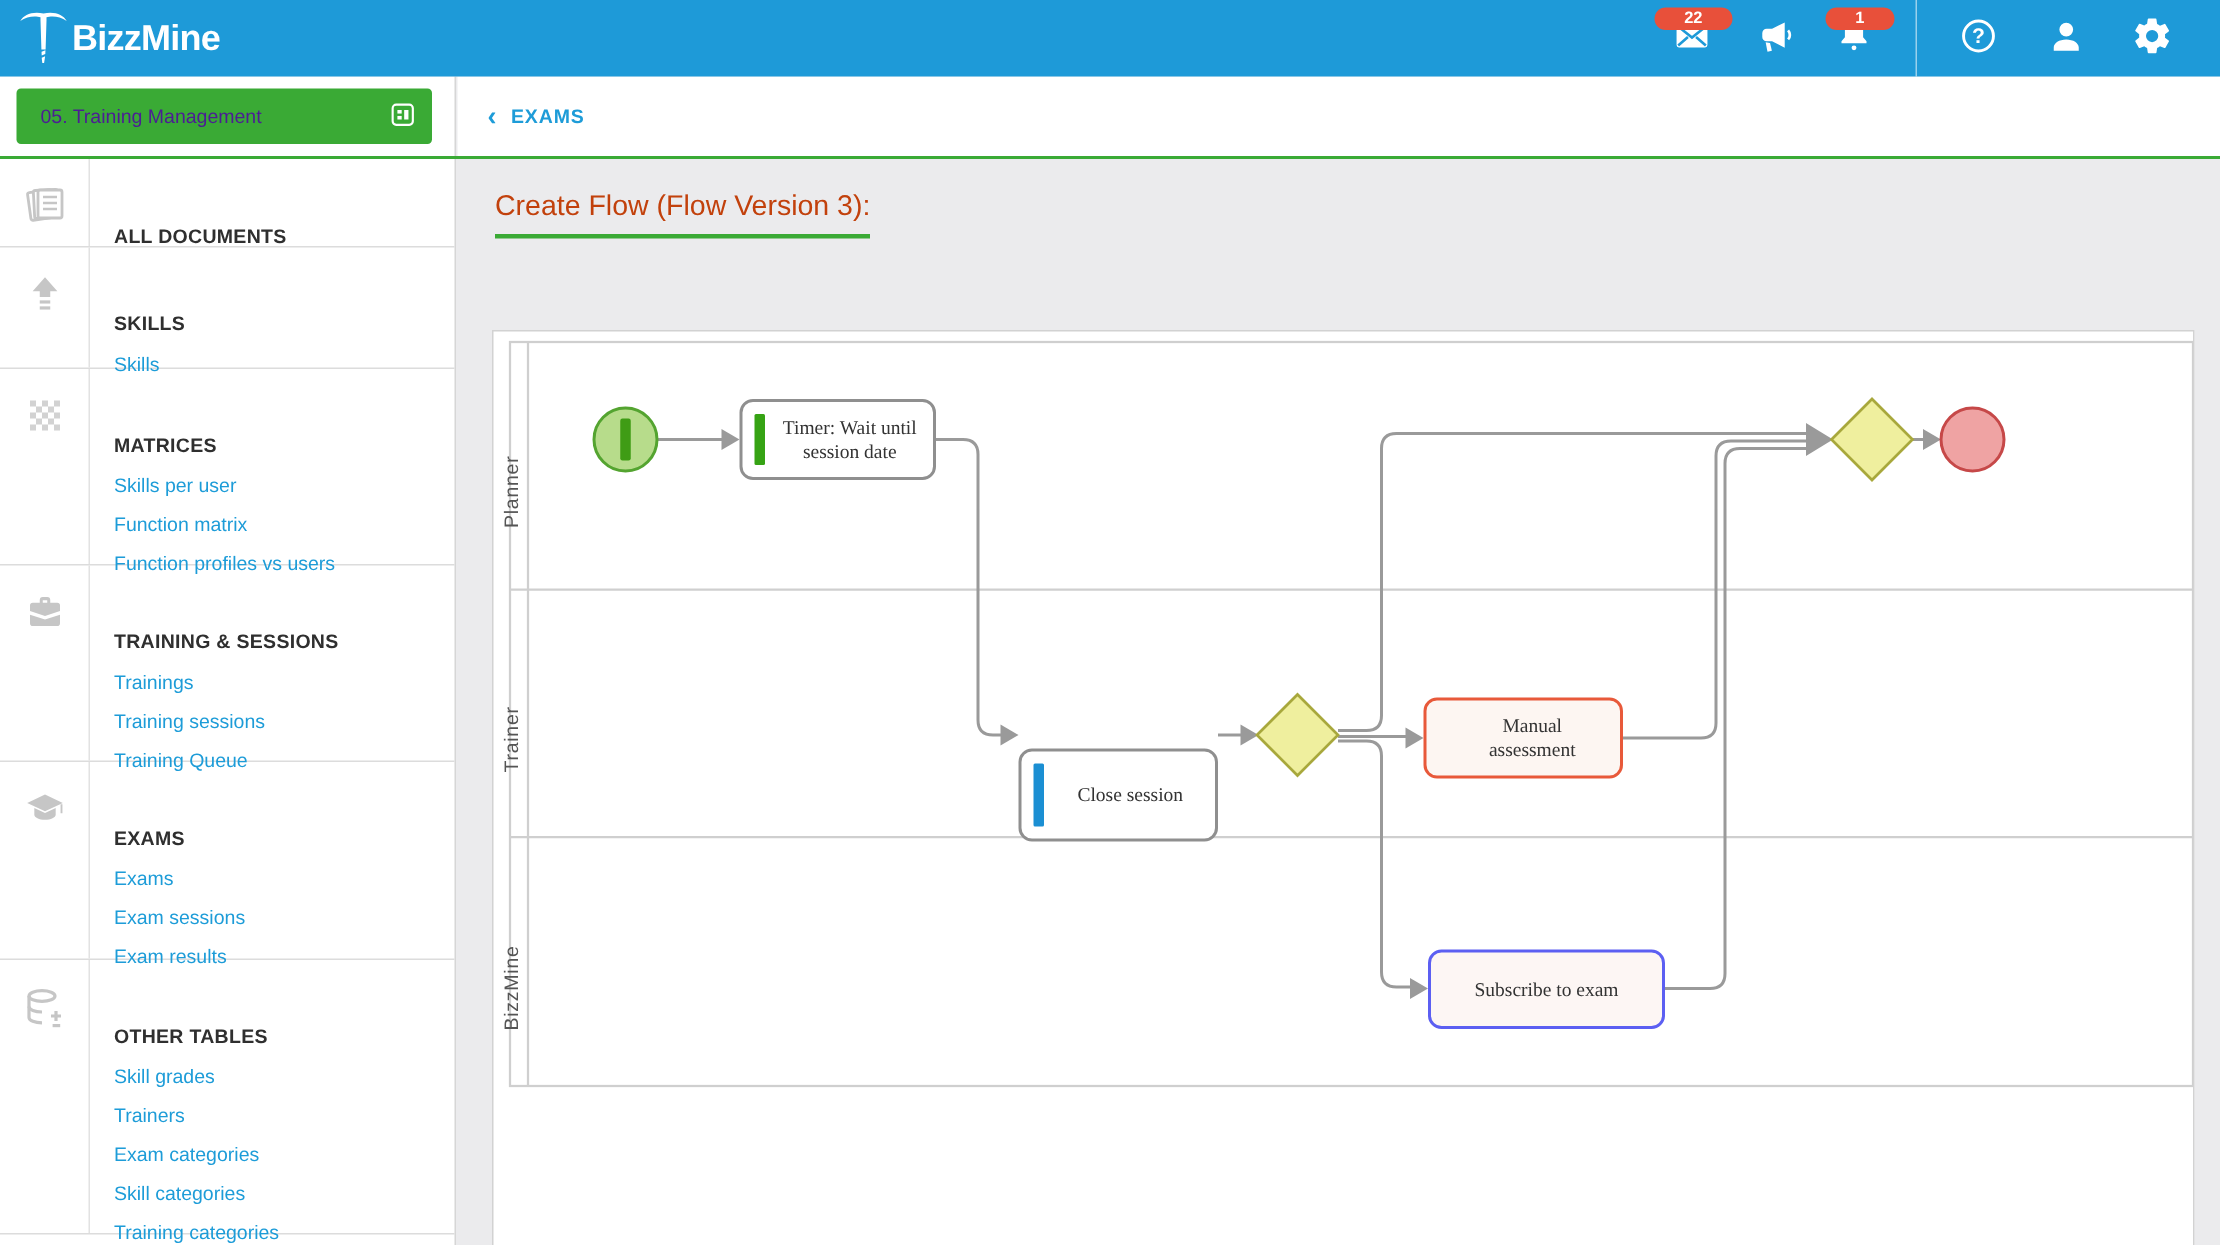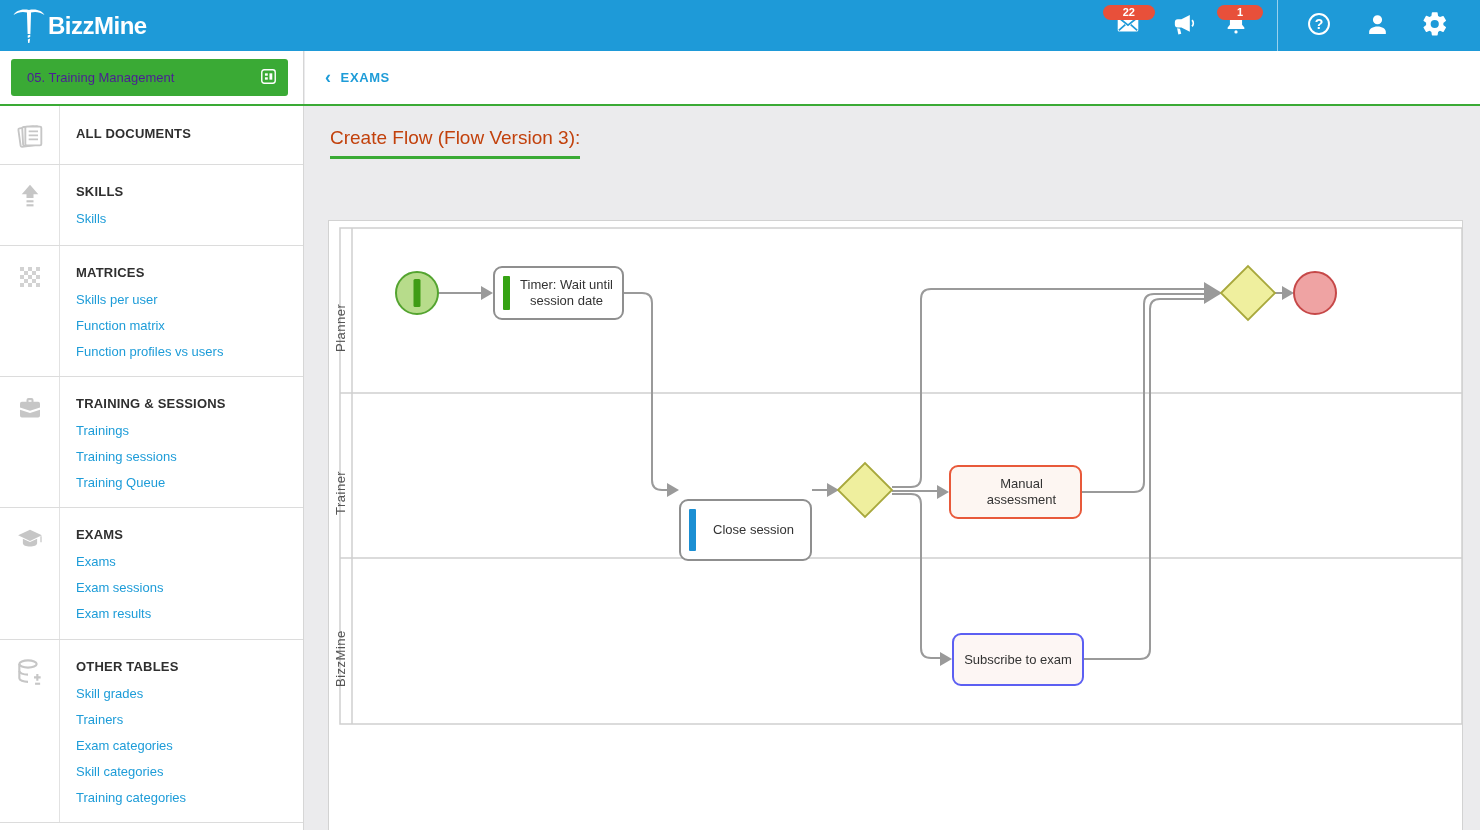--- a/index.html
+++ b/index.html
@@ -18,38 +18,38 @@
 
   
   .green-rule { position:absolute; left:0; top:104px; width:1480px; height:2px; background:#3aaa35; z-index:25; }
 
   
   .sidebar { position:absolute; left:0; top:51px; width:304px; height:779px; background:#fff; border-right:1px solid #d6d6d6; }
   .app-strip { height:53px; display:flex; align-items:center; padding-left:11px; }
   .app-button { width:277px; height:37px; background:#3aaa35; border:none; border-radius:3px; color:#4c1d95; font-size:13px; font-family:"Liberation Sans",sans-serif; display:flex; align-items:center; justify-content:space-between; padding:0 10px 0 16px; cursor:pointer; }
   .side-section { display:flex; border-bottom:1px solid #dcdcdc; }
   .icon-cell { width:60px; flex:none; border-right:1px solid #e2e2e2; display:flex; justify-content:center; padding-top:16px; }
-  .sec-content { flex:1; padding:19px 16px 12px 16px; }
+  .sec-content { flex:1; padding:19px 16px 12px 16px;margin-top:24px; }
   .sec-title { font-size:13px; font-weight:bold; color:#2f2f2f; letter-spacing:0.2px; margin-bottom:4px; }
   .side-link { display:block; color:#1d9cd8; font-size:13px; text-decoration:none; margin-top:13px; line-height:13px; cursor:pointer; }
 
   
   .main { position:absolute; left:305px; top:51px; width:1175px; height:779px; }
   .topbar { height:53px; background:#fff; display:flex; align-items:center; padding-left:20px; }
   .back-link { color:#1e9cd8; font-size:13px; font-weight:bold; letter-spacing:0.6px; text-decoration:none; display:flex; align-items:center; gap:9px; cursor:pointer; }
   .back-chev { font-size:18px; font-weight:bold; line-height:13px; }
   .content { position:absolute; left:0; top:55px; width:1175px; height:724px; background:#ebebed; }
   .page-title { margin:21px 0 0 25px; font-size:19px; font-weight:normal; color:#c2410c; }
   .page-title .underlined { display:inline-block; padding-bottom:7px; border-bottom:3px solid #3aaa35; }
 
   
   .panel { position:absolute; left:23px; top:114px; width:1135px; height:654px; background:#fff; border:1px solid #d2d2d2; }
   .flow-svg { position:absolute; left:0; top:0; }
   .lane-label { position:absolute; left:4px; width:18px; color:#555; font-size:13px; writing-mode:vertical-rl; transform:rotate(180deg); text-align:center; letter-spacing:0.5px; }
-  .task { position:absolute; background:#fff; border:2px solid #8f8f8f; border-radius:9px; display:flex; align-items:center; justify-content:center; text-align:center; font-size:13px; color:#333; line-height:16px; cursor:pointer; }
+  .task { position:absolute; background:#fff; border:2px solid #8f8f8f; border-radius:9px; display:flex; align-items:center; justify-content:center; text-align:center; font-size:13px; color:#333; line-height:16px; cursor:pointer;font-family:Liberation Serif, serif; }
   .task .accent-bar { position:absolute; left:8px; top:8px; bottom:8px; width:7px; border-radius:1px; }
   .task.with-bar { padding-left:16px; }
   .bar-green { background:#36a314; }
   .bar-blue  { background:#1b8fd3; }
   .task-manual { border-color:#e8593a; background:#fdf6f2; }
   .task-subscribe { border-color:#5c5ff2; background:#fdf6f4; }
 </style>
 </head>
 <body>
 
@@ -311,18 +311,18 @@
         <span class="accent-bar bar-green"></span>
         <span><span>Timer: Wait until</span><br><span>session date</span></span>
       </div>
       <div class="task with-bar" style="left:350px; top:242px; width:133px; height:62px;margin-top:36px;">
         <span class="accent-bar bar-blue"></span>
         <span>Close session</span>
       </div>
       <div class="task task-manual" style="left:620px; top:244px; width:133px; height:54px;padding-left:12px;">
         <span><span>Manual</span><br><span>assessment</span></span>
       </div>
-      <div class="task task-subscribe" style="left:623px; top:412px; width:132px; height:53px;">
+      <div class="task task-subscribe" style="left:623px; top:412px; width:158px; height:53px;">
         <span>Subscribe to exam</span>
       </div>
     </div>
   </div>
 </div>
 
 </body></html>

